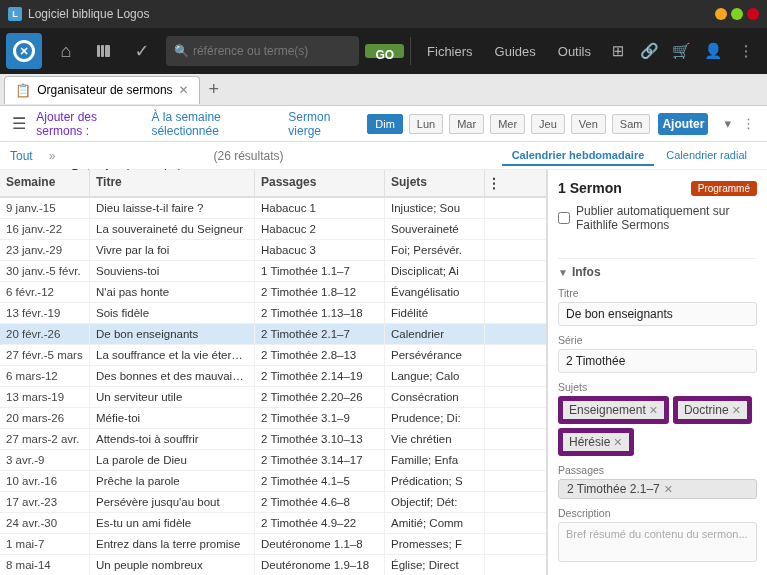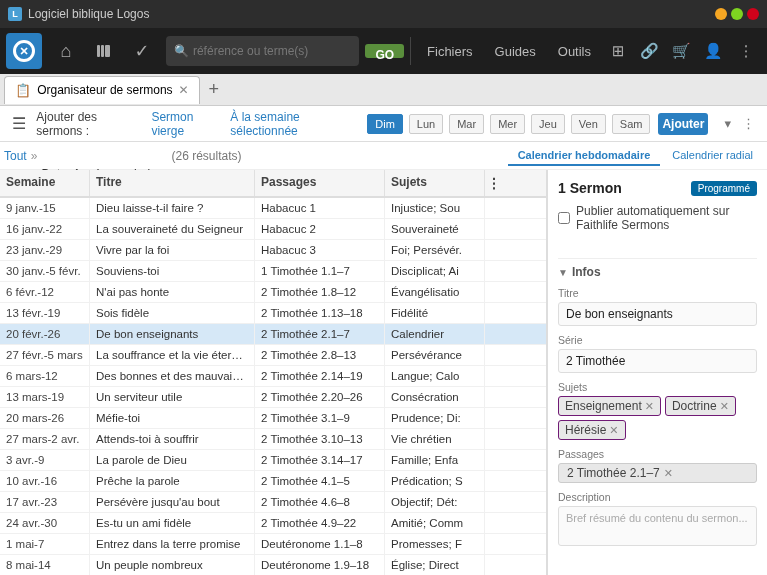--- a/index.html
+++ b/index.html
@@ -77,38 +77,38 @@
     .toolbar {
       background: white;
       height: 36px;
       display: flex;
       align-items: center;
       padding: 0 8px;
       border-bottom: 1px solid #ddd;
       gap: 6px;
     }
     .toolbar-menu-btn { color: #555; font-size: 16px; cursor: pointer; padding: 4px; }
-    .toolbar-label { color: #404040; font-size: 12px; }
+    .toolbar-label { color: #6d28d9; font-size: 12px; }
     .toolbar-link { color: #2a7fc1; cursor: pointer; font-size: 12px; text-decoration: none; }
     .day-btn { padding: 3px 7px; border: 1px solid #ccc; background: #f5f5f5; cursor: pointer; font-size: 11px; color: #555; border-radius: 2px; }
     .day-btn.active { background: #2a7fc1; color: white; border-color: #2a7fc1; }
     .ajouter-btn { background: #2a7fc1; color: white; border: none; padding: 4px 4px; border-radius: 3px; cursor: pointer; font-size: 12px; font-weight: bold; margin-left: 2px; }
     .toolbar-spacer { flex: 1; }
     .toolbar-right { display: flex; gap: 3px; }
     .toolbar-right-btn { color: #777; font-size: 13px; cursor: pointer; padding: 2px 4px; }
 
     
     .breadcrumb-bar {
       background: white;
       height: 28px;
       display: flex;
       align-items: center;
-      padding: 0 4px;
+      padding: 0 10px;
       border-bottom: 1px solid #eee;
-      gap: 4px;
+      gap: 16px;
       font-size: 11px;
     }
     .breadcrumb-link { color: #2a7fc1; cursor: pointer; }
     .breadcrumb-sep { color: #999; }
     .breadcrumb-current { color: #333; font-weight: 400; margin-top: 36px; }
     .results-count { color: #777; margin-left: 4px; }
     .calendar-btns { margin-left: auto; display: flex; gap: 2px; }
     .cal-btn { padding: 3px 10px; font-size: 11px; border: none; background: transparent; cursor: pointer; color: #2a7fc1; border-bottom: 2px solid transparent; }
     .cal-btn.active { border-bottom: 2px solid #2a7fc1; color: #2a7fc1; font-weight: bold; }
 
@@ -174,21 +174,21 @@
       align-items: center;
       justify-content: space-between;
       margin-bottom: 8px;
     }
     .panel-title {
       font-size: 14px;
       font-weight: 600;
       color: #222;
     }
     .panel-badge {
-      background: #0369a1;
+      background: #c2410c;
       color: white;
       font-size: 10px;
       padding: 2px 7px;
       border-radius: 3px;
     }
     .checkbox-row {
       display: flex;
       align-items: center;
       gap: 6px;
       margin-bottom: 26px;
@@ -222,21 +222,21 @@
       background: #fafafa;
     }
     .tags-row {
       display: flex;
       flex-wrap: wrap;
       gap: 4px;
       margin-top: 2px;
     }
     .tag {
       background: #e8e8e8;
-      border: 1px solid #701a75;
+      border: 5px solid #701a75;
       border-radius: 3px;
       padding: 2px 6px;
       font-size: 11px;
       color: #444;
       display: flex;
       align-items: center;
       gap: 3px;
     }
     .tag-x { color: #888; cursor: pointer; font-size: 11px; }
     .passage-tag {
@@ -315,22 +315,22 @@
     <span class="tab-icon">📋</span>
     <span>Organisateur de sermons</span>
     <span class="tab-close">✕</span>
   </div>
   <div class="add-tab-btn">+</div>
 </div>
 
 <div class="toolbar">
   <span class="toolbar-menu-btn">☰</span>
   <span class="toolbar-label">Ajouter des sermons :</span>
+  <a class="toolbar-link">À la semaine sélectionnée</a>
   <a class="toolbar-link">Sermon vierge</a>
-  <a class="toolbar-link">À la semaine sélectionnée</a>
   <button class="day-btn active">Dim</button>
   <button class="day-btn">Lun</button>
   <button class="day-btn">Mar</button>
   <button class="day-btn">Mer</button>
   <button class="day-btn">Jeu</button>
   <button class="day-btn">Ven</button>
   <button class="day-btn">Sam</button>
   <button class="ajouter-btn">Ajouter</button>
   <span class="toolbar-spacer"></span>
   <div class="toolbar-right">

